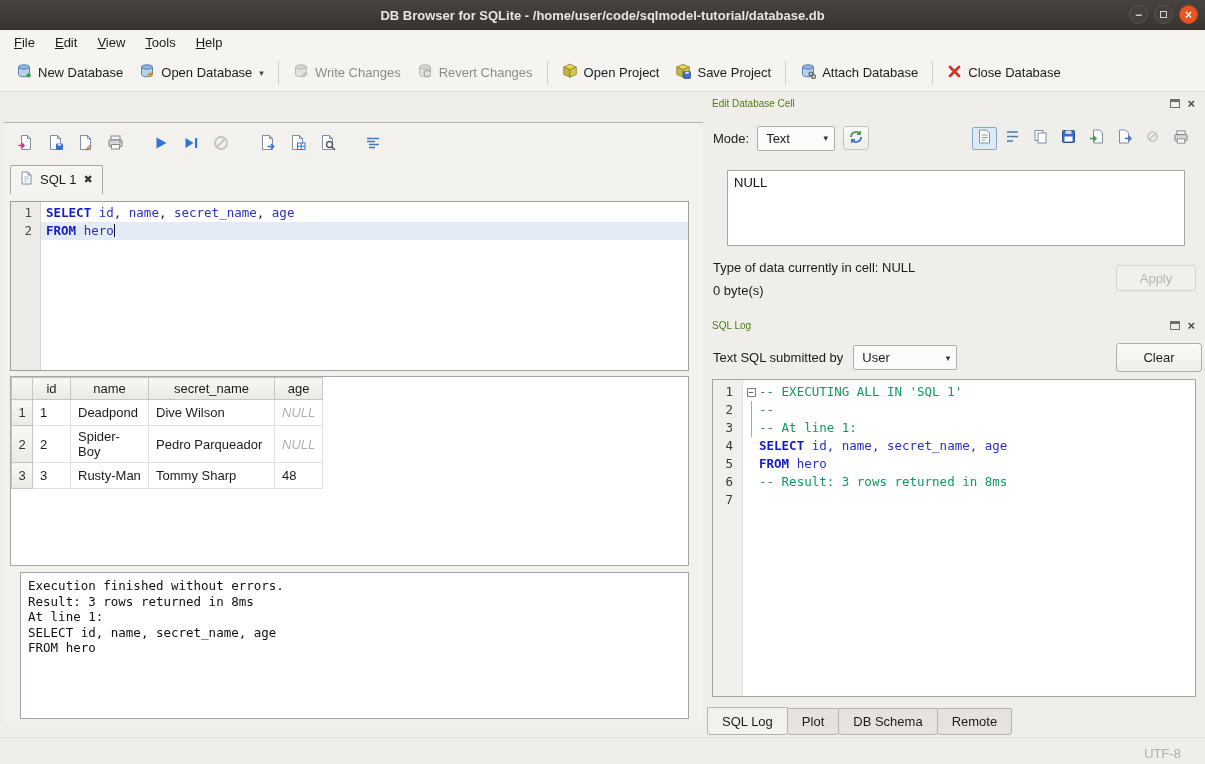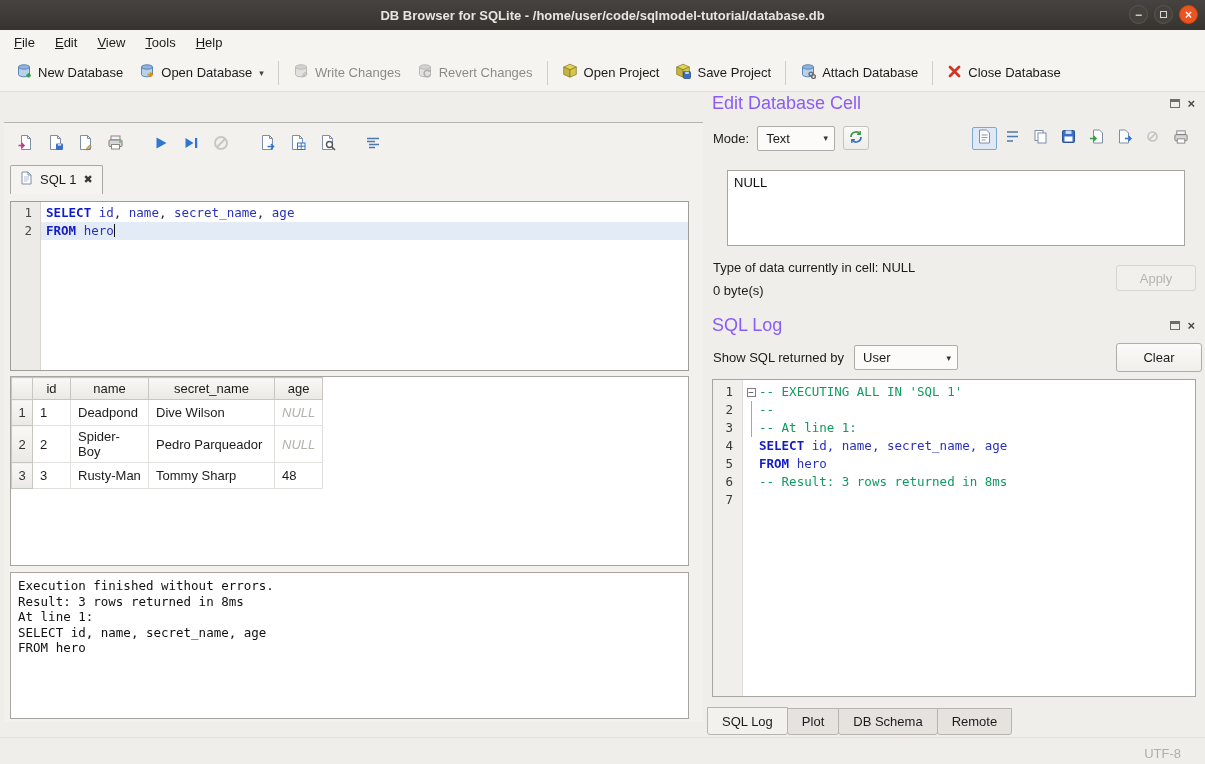--- a/index.html
+++ b/index.html
@@ -67,28 +67,28 @@
   .grid-box table{border-collapse:collapse;font-size:13px}
   .grid-box th{font-weight:normal;background:linear-gradient(#f9f8f6,#ebe9e5);border:1px solid #c9c6c2;
     padding:2px 8px;height:22px;text-align:center}
   .grid-box th.corner{width:21px}
   .grid-box td{border:1px solid #e2e0dc;padding:3px 7px;height:26px;background:#fff}
   .grid-box td.rh{background:linear-gradient(#f9f8f6,#ebe9e5);border-color:#c9c6c2;text-align:center;color:#333;padding:3px 6px}
   .grid-box td.nullv{font-style:italic;color:#b3b1ae}
   .col-id{width:38px}.col-name{width:78px}.col-secret{width:126px}.col-age{width:44px}
 
   
-  .msg-box{position:absolute;left:6px;top:449px;right:14px;height:147px;background:#fff;border:1px solid #a8a5a1;
+  .msg-box{position:absolute;left:16px;top:449px;right:14px;height:147px;background:#fff;border:1px solid #a8a5a1;
     font-family:"DejaVu Sans Mono","Liberation Mono",monospace;font-size:12.5px;line-height:15.5px;
     padding:5px 7px;white-space:pre;color:#111}
 
   
   .right-dock{position:absolute;left:707px;top:92px;width:494px;height:645px}
   .dock-header{position:absolute;left:5px;right:6px;height:18px;display:flex;align-items:center}
-  .dock-title{font-size:18px;color:#8b5cf6}
+  .dock-title{font-size:10px;color:#4d7c0f}
   .dock-btns{margin-left:auto;display:flex;align-items:center;gap:7px}
   .float-ic{display:inline-block;width:10px;height:9px;border:1px solid #6f6d69;border-top-width:3px}
   .dock-x{font-size:13px;line-height:1;color:#4a4845;font-weight:bold}
 
   .mode-row{position:absolute;left:6px;right:8px;top:32px;height:28px;display:flex;align-items:center;gap:8px}
   .combo{display:inline-flex;align-items:center;justify-content:space-between;background:#fcfbfa;border:1px solid #b0ada9;
     border-radius:2px;padding:4px 6px 4px 8px;gap:10px}
   .combo .dd-caret{font-size:9px;color:#333}
   .combo.mode{width:78px}
   .combo.user{width:104px}
@@ -471,21 +471,21 @@
 
     <div class="dock-header log-header">
       <span class="dock-title">SQL Log</span>
       <span class="dock-btns">
         <span class="float-ic"></span>
         <span class="dock-x">×</span>
       </span>
     </div>
 
     <div class="filter-row">
-      <span class="filter-label">Show SQL returned by</span>
+      <span class="filter-label">Text SQL submitted by</span>
       <span class="combo user">
         <span>User</span>
         <span class="dd-caret">▾</span>
       </span>
       <button class="clear-btn">Clear</button>
     </div>
 
     <div class="log-box">
       <div class="log-gutter" id="log-gutter">
           <div class="log-num">1</div>

